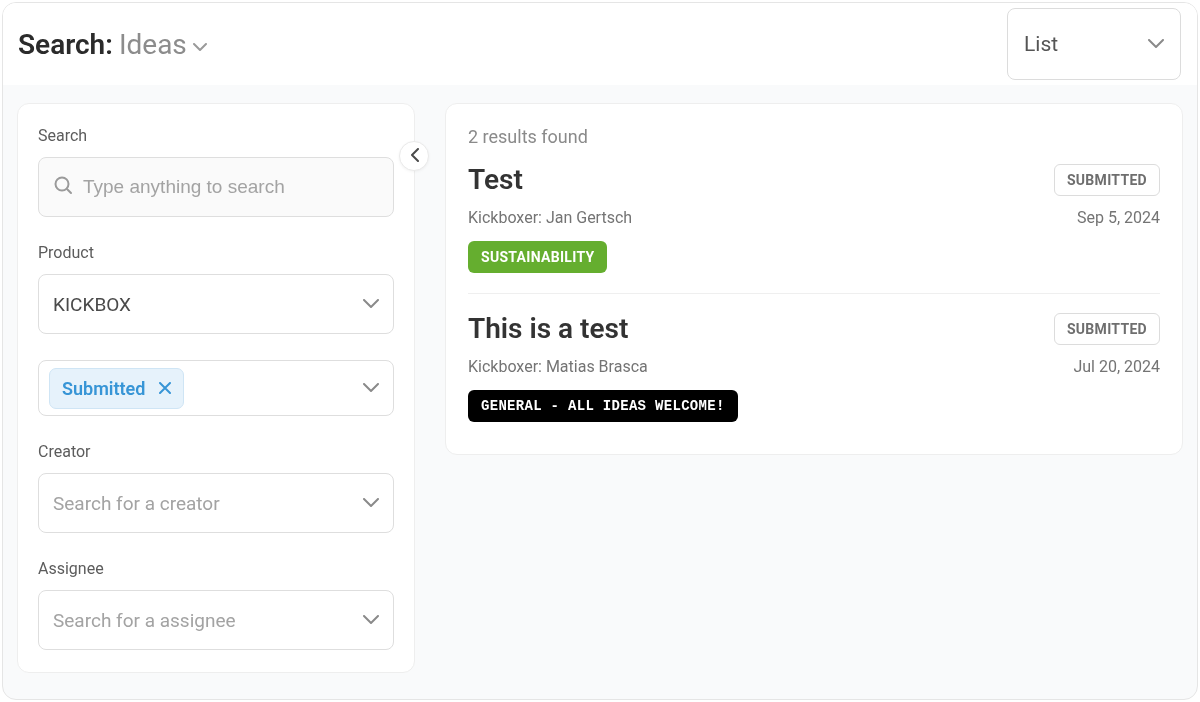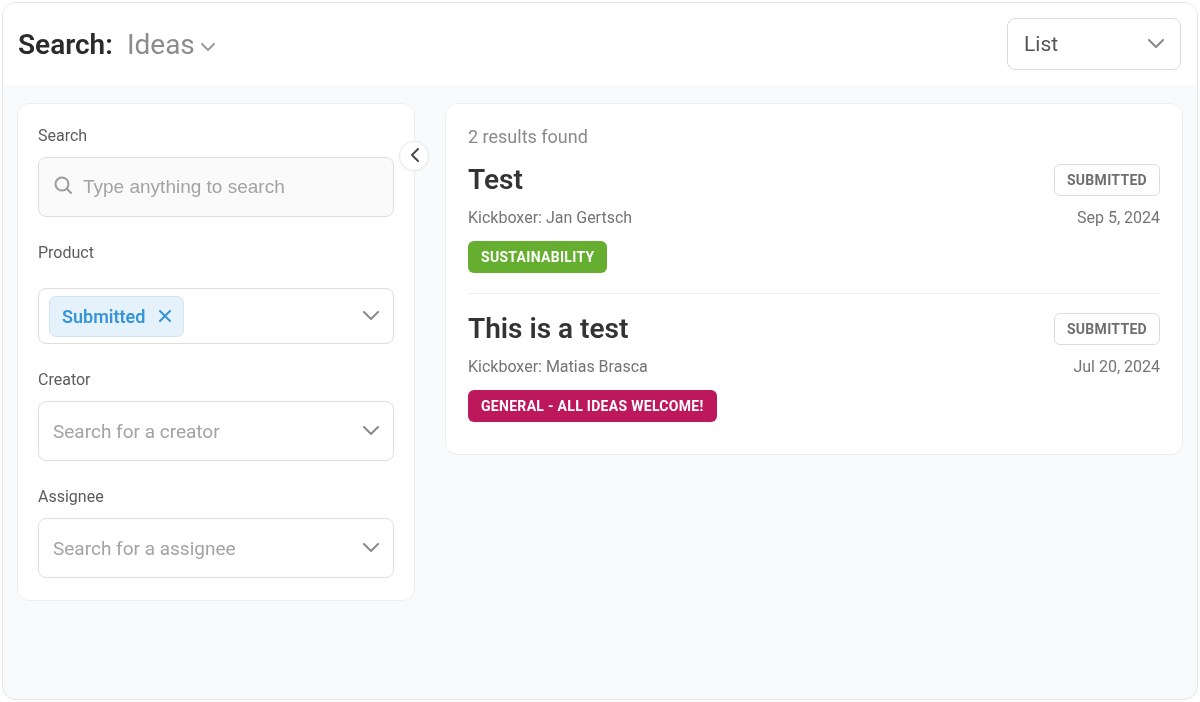--- a/index.html
+++ b/index.html
@@ -28,39 +28,39 @@
     padding: 22px 16px 22px 15px;
     height: 82px;
     background: #fff;
   }
   .title-wrap {
     display: flex;
     align-items: center;
     font-size: 28px;
     font-weight: 600;
     color: #2b2b2b;
-    gap: 14px;
+    gap: 6px;
   }
   .title-sub {
     font-weight: 400;
     color: #8c8c8c;
     display: flex;
     align-items: center;
     gap: 6px;
   }
   .title-sub .chev {
     position: relative;
     top: 3px;
   }
   .view-select {
     display: flex;
     align-items: center;
     justify-content: space-between;
     width: 174px;
-    height: 52px;
+    height: 72px;
     border: 1px solid #dcdcdc;
     border-radius: 8px;
     padding: 0 16px;
     font-size: 21px;
     color: #555;
     cursor: pointer;
     background: #fff;
   }
   .chev {
     display: inline-block;
@@ -211,21 +211,21 @@
     display: inline-block;
     margin-top: 14px;
     padding: 8px 13px;
     border-radius: 6px;
     font-size: 14px;
     font-weight: 700;
     color: #fff;
     letter-spacing: 0.3px;
   }
   .tag.green { background: #65ae2f; }
-  .tag.slate { background: #be185d; }
+  .tag.slate { background: #000000; font-family: Liberation Mono, monospace; }
   .placeholder-text { color: #a3a3a3; }
 </style>
 </head>
 <body>
 
 <div class="page">
 
   <div class="header">
     <div class="title-wrap">
       <span>Search:</span>
@@ -268,20 +268,28 @@
                 <circle cx="9" cy="9" r="6.5" stroke="#9a9a9a" stroke-width="2"></circle>
                 <line x1="14.2" y1="14.2" x2="18" y2="18" stroke="#9a9a9a" stroke-width="2" stroke-linecap="round"></line>
               </svg>
           </span>
           <input type="text" placeholder="Type anything to search" style="">
         </div>
       </div>
 
       <div class="field-group">
         <div class="field-label">Product</div>
+        <div class="input-box white">
+          <span style="color:#4a4a4a;">KICKBOX</span>
+          <span class="chev chev-right">
+            <svg width="16" height="10" viewBox="0 0 16 10" fill="none">
+                <path d="M1 1l7 7 7-7" stroke="#8a8a8a" stroke-width="2" stroke-linecap="round" stroke-linejoin="round"></path>
+              </svg>
+          </span>
+        </div>
       </div>
 
       <div class="field-group">
         <div class="status-box">
           <span class="chip">
             <span>Submitted</span>
             <span class="x">
               <svg width="12" height="12" viewBox="0 0 12 12" fill="none">
                   <path d="M1 1l10 10M11 1L1 11" stroke="#3795d6" stroke-width="2" stroke-linecap="round"></path>
                 </svg>

